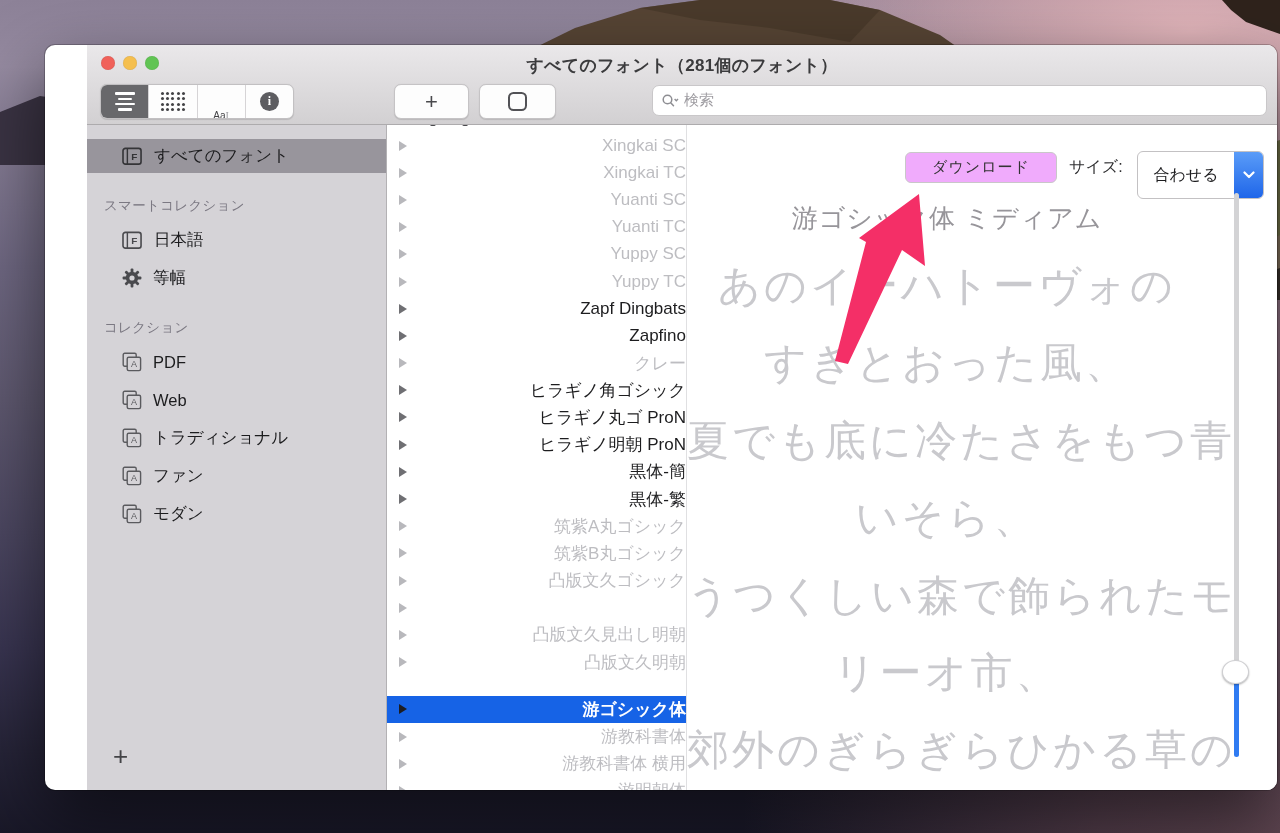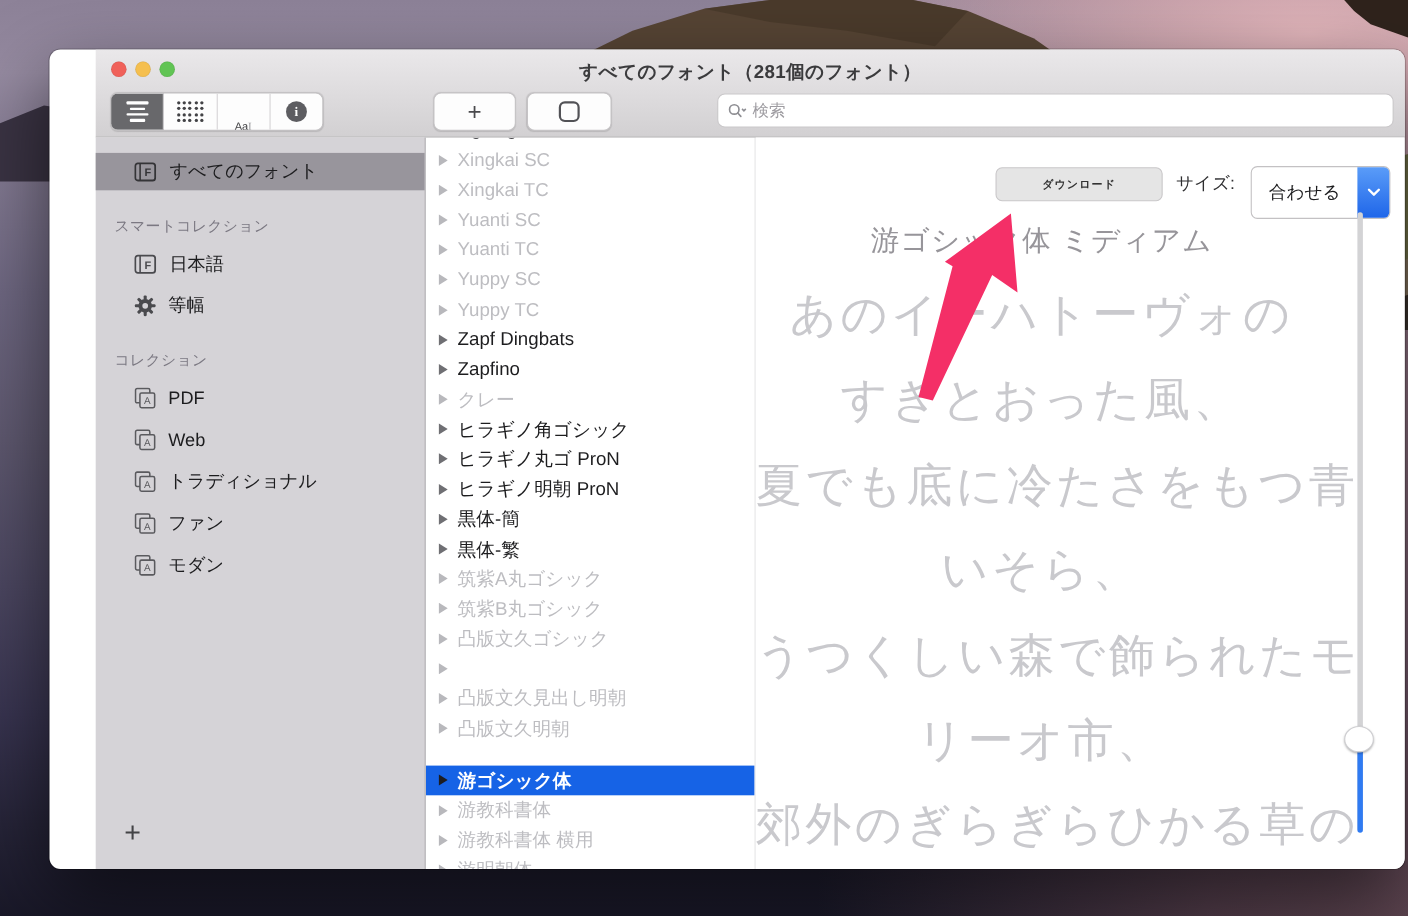--- a/index.html
+++ b/index.html
@@ -52,32 +52,32 @@
   
   .body{display:flex;height:665px;}
 
   .sidebar{position:relative;width:300px;background:#d5d3d7;border-right:1px solid #b3b1b4;box-sizing:border-box;padding-top:14px;flex:none;}
   .side-row{height:34px;display:flex;align-items:center;gap:11px;padding-left:35px;font-size:16.5px;color:#1c1c1e;margin-bottom:4px;}
   .side-row.selected{background:#98959c;}
   .section-label{margin:24px 0 8px 17px;font-size:13.5px;font-weight:500;color:#7b7882;letter-spacing:.3px;}
   .side-add{position:absolute;left:26px;top:616px;font-size:26px;font-weight:300;color:#434346;}
 
   .fontlist{width:300px;background:#fff;border-right:1px solid #e0e0e2;box-sizing:border-box;overflow:hidden;flex:none;}
-  .font-row{height:27.2px;display:flex;align-items:center;gap:9px;padding-left:12px;font-size:17px;white-space:nowrap;}
+  .font-row{height:27.2px;display:flex;align-items:center;gap:9px;padding-left:12px;font-size:17px;white-space:nowrap;justify-content:space-between;}
   .tri{width:0;height:0;border-style:solid;border-width:5px 0 5px 8.5px;border-color:transparent transparent transparent currentColor;flex:none;}
   .state-dimmed{color:#bdbdc1;}.state-dimmed .tri{color:#b8b8bc;}
   .state-normal{color:#1d1d1f;}.state-normal .tri{color:#6f6f73;}
   .state-selected{background:#1663e6;color:#fff;font-weight:700;margin-top:20px;}.state-selected .tri{color:#1d1d22;}
   .state-partial{height:7px;overflow:hidden;color:#4a4a4e;}
   .state-partial .row-label{margin-top:-21px;}
 
   
   .preview{position:relative;flex:1;background:#fff;}
-  .dl-btn{position:absolute;left:218px;top:27px;width:150px;height:29px;background:#e5e5e5;border:1px solid #c9c7c9;border-radius:6px;
-    display:flex;align-items:center;justify-content:center;font-size:10px;color:#333;letter-spacing:1px;font-weight:bold;}
+  .dl-btn{position:absolute;left:218px;top:27px;width:150px;height:29px;background:#f0abfc;border:1px solid #c9c7c9;border-radius:6px;
+    display:flex;align-items:center;justify-content:center;font-size:15px;color:#333;letter-spacing:1px;}
   .size-label{position:absolute;left:382px;top:32px;font-size:16px;color:#2e2e30;}
   .size-combo{position:absolute;left:450px;top:26px;width:127px;height:48px;border:1px solid #c3c1c3;border-radius:6px;
     background:#fff;box-sizing:border-box;display:flex;align-items:center;}
   .size-value{flex:1;text-align:center;font-size:16px;color:#1d1d1f;}
   .combo-cap{width:29px;height:100%;border-radius:0 5px 5px 0;background:linear-gradient(#5a9cf8,#1f66e9);
     display:flex;align-items:center;justify-content:center;}
   .preview-title{position:absolute;top:76px;left:0;width:520px;text-align:center;font-size:26px;color:#97959a;letter-spacing:1px;}
   .preview-text{position:absolute;top:122px;left:0;width:520px;text-align:center;color:#c9c9cd;font-size:42px;letter-spacing:3px;}
   .preview-text div{height:77.4px;line-height:77.4px;white-space:nowrap;}
   .slider-track{position:absolute;left:547px;top:68px;width:5px;height:563px;background:#d3d3d5;border-radius:3px;}

